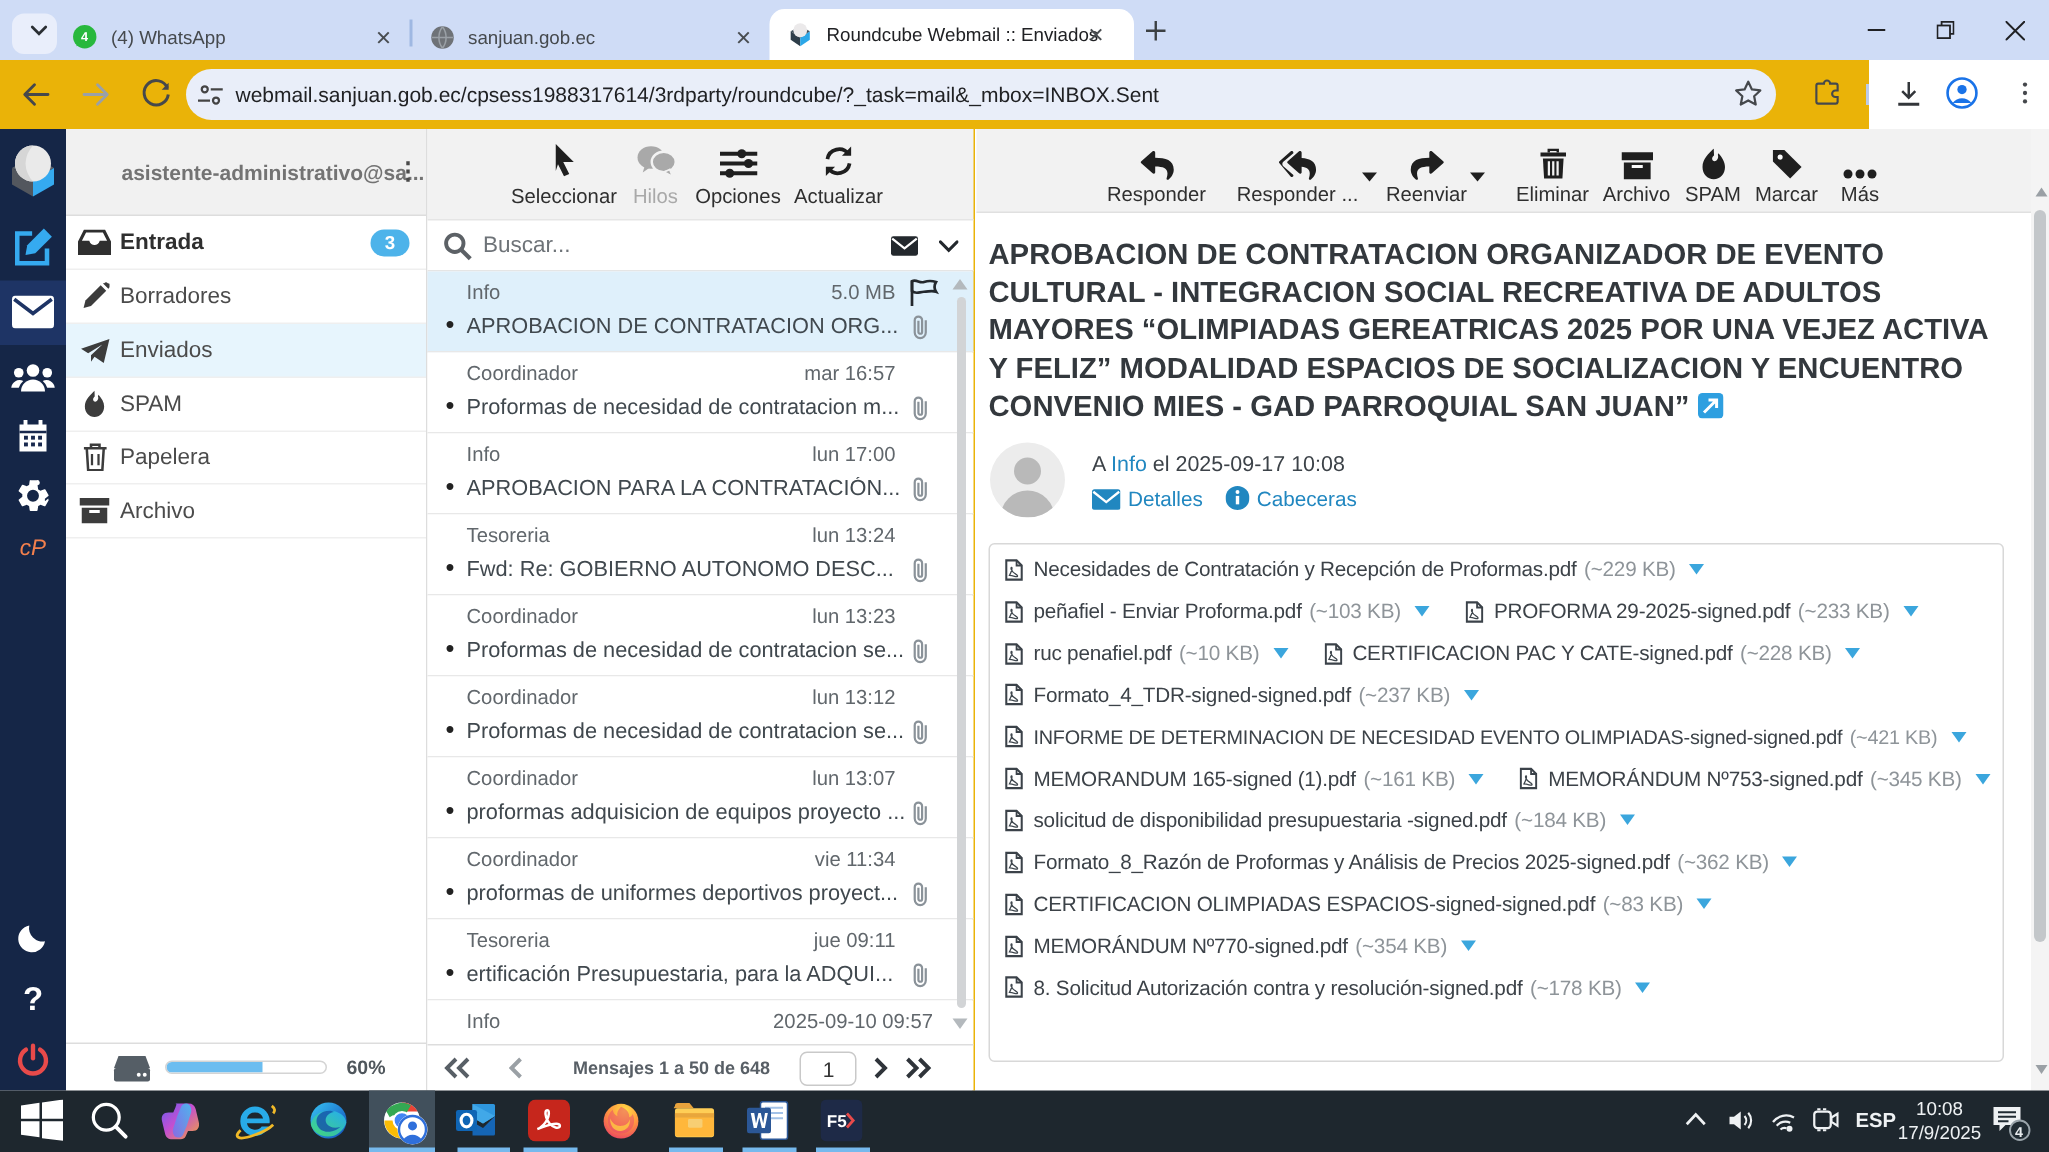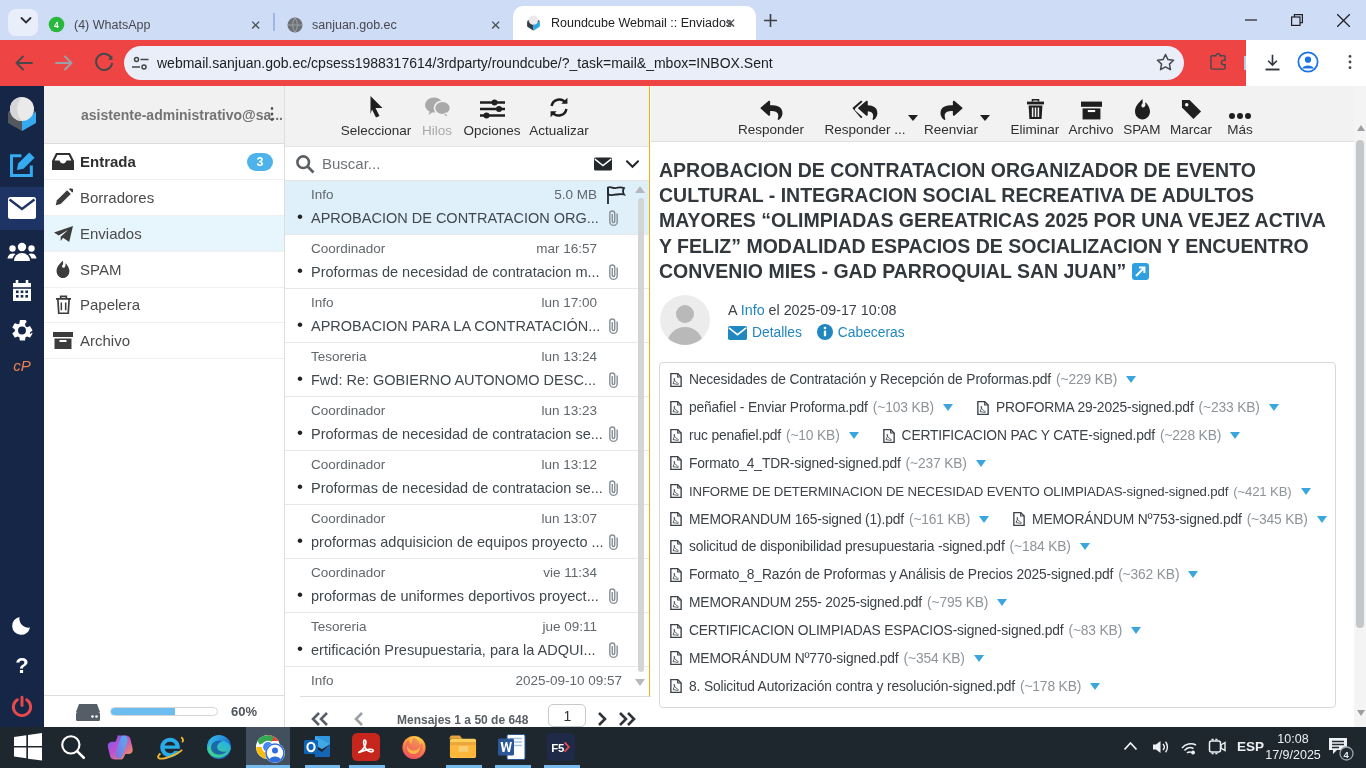--- a/index.html
+++ b/index.html
@@ -8,21 +8,21 @@
 
 #tabstrip{position:absolute;left:0;top:0;width:1366px;height:40px;background:#cfdcf6;}
 .tab{position:absolute;top:9px;height:31px;font-size:12.5px;color:#45494d;display:flex;align-items:center;}
 .tab .ttl{white-space:nowrap;overflow:hidden;display:inline-block;}
 .tabx{color:#494d51;font-size:13.5px;font-weight:400;margin-left:8px;}
 #tab3{position:absolute;left:513px;top:6px;width:243px;height:34px;background:#fff;border-radius:10px 10px 0 0;display:flex;align-items:center;font-size:12.5px;color:#202124;white-space:nowrap;}
 #tabsearch{position:absolute;left:18px;top:12px;width:16px;height:16px;color:#30343a;}
 .vsep{position:absolute;top:13px;width:2px;height:18px;background:#9fb8e2;}
 #newtab{position:absolute;left:763px;top:13px;width:15px;height:15px;color:#3c4043;}
 .winctl{position:absolute;top:0;height:40px;width:46px;display:flex;align-items:center;justify-content:center;color:#202124;}
-#toolbar{position:absolute;left:0;top:40px;width:1246px;height:46px;background:#ef4444;}
+#toolbar{position:absolute;left:0;top:40px;width:1246px;height:46px;background:#eab308;}
 .navic{position:absolute;top:10px;width:26px;height:26px;color:#46484b;}
 #urlpill{position:absolute;left:124px;top:6px;width:1060px;height:34px;background:#e9eef9;border-radius:17px;}
 #urltxt{position:absolute;left:157px;top:15px;font-size:14px;color:#202124;white-space:nowrap;}
 
 #app{position:absolute;left:0;top:86px;width:1366px;height:641px;background:#fff;}
 #navrail{position:absolute;left:0;top:0;width:44px;height:641px;background:#152647;}
 #folders{position:absolute;left:44px;top:0;width:240px;height:641px;background:#fff;}
 #listpane{position:absolute;left:284px;top:0;width:366px;height:641px;background:#fff;border-left:1px solid #ddd;border-right:2px solid #eab308;}
 #viewpane{position:absolute;left:651px;top:0;width:715px;height:641px;background:#fff;}
 
@@ -37,21 +37,21 @@
 .lbtn{position:absolute;top:5px;text-align:center;color:#2f2f2f;font-size:13.5px;}
 .lbtn .ic{height:28px;display:flex;align-items:flex-end;justify-content:center;color:#1f1f1f;}
 #searchrow{position:absolute;left:0;top:60px;width:364px;height:35px;border-top:1px solid #e5e5e5;border-bottom:1px solid #e5e5e5;background:#fff;}
 .litem{position:absolute;left:0;width:364px;height:54px;border-bottom:1px solid #e8e8e8;background:#fff;}
 .litem.sel{background:#dff0fb;}
 .l1{position:absolute;left:26px;top:6px;font-size:13.5px;color:#61676c;}
 .ld{position:absolute;right:52px;top:6px;font-size:13.5px;color:#61676c;}
 .l2{position:absolute;left:26px;top:29px;font-size:14.5px;color:#40484e;white-space:nowrap;width:312px;overflow:hidden;}
 .bull{position:absolute;left:12px;top:26px;font-size:17px;color:#222;}
 .clip{position:absolute;right:27px;top:28px;width:17px;height:18px;color:#8a9299;}
-#pager{position:absolute;left:15px;top:610px;width:364px;height:31px;border-top:1px solid #ddd;background:#fff;display:flex;align-items:flex-end;}
+#pager{position:absolute;left:0;top:610px;width:364px;height:31px;border-top:1px solid #ddd;background:#fff;display:flex;align-items:center;}
 
 #vtoolbar{position:absolute;left:0;top:0;width:715px;height:56px;background:#f2f2f2;border-bottom:1px solid #e0e0e0;}
 .vbtn{position:absolute;top:8px;text-align:center;color:#2f2f2f;font-size:13.5px;}
 .vbtn .ic{height:26px;display:flex;align-items:flex-end;justify-content:center;color:#1f1f1f;}
 #subject{position:absolute;left:8px;top:16px;width:672px;font-size:19.5px;line-height:25.2px;font-weight:700;color:#33383d;}
 #vbody{position:absolute;left:0;top:56px;width:703px;height:585px;background:#fff;}
 #vscroll{position:absolute;left:703px;top:0;width:12px;height:641px;background:#f4f4f4;}
 .arow{height:27.85px;display:flex;align-items:center;}
 .att{font-size:13.8px;letter-spacing:-0.15px;color:#3c4248;white-space:nowrap;display:inline-flex;align-items:center;}
 .att .sz{margin-left:5px;}
@@ -621,27 +621,20 @@
                 <path d="M1 1h8l4 4v11H1z" fill="none" stroke="#3b4249" stroke-width="1.6"></path>
                 <path d="M9 1v4h4" fill="none" stroke="#3b4249" stroke-width="1.4"></path>
                 <path d="M3.5 12.7c1.8-3.4 2.3-5.9 1.7-6.2-.9-.4-1 2.8 3.2 5.2 1 .5 1.6 1.4 1.2 1.8-.5.5-2.2-.3-6.1-.8z" fill="none" stroke="#3f474e" stroke-width="1"></path>
               </svg>Formato_8_Razón de Proformas y Análisis de Precios 2025-signed.pdf<span class="sz">(~362 KB)</span><span class="dar"></span></span>
 </div>
 <div class="arow">
 <span class="att"><svg class="pdfic" width="12" height="16" viewBox="0 0 14 17">
                 <path d="M1 1h8l4 4v11H1z" fill="none" stroke="#3b4249" stroke-width="1.6"></path>
                 <path d="M9 1v4h4" fill="none" stroke="#3b4249" stroke-width="1.4"></path>
                 <path d="M3.5 12.7c1.8-3.4 2.3-5.9 1.7-6.2-.9-.4-1 2.8 3.2 5.2 1 .5 1.6 1.4 1.2 1.8-.5.5-2.2-.3-6.1-.8z" fill="none" stroke="#3f474e" stroke-width="1"></path>
-              </svg>MEMORANDUM 255- 2025-signed.pdf<span class="sz">(~795 KB)</span><span class="dar"></span></span>
-</div>
-<div class="arow">
-<span class="att"><svg class="pdfic" width="12" height="16" viewBox="0 0 14 17">
-                <path d="M1 1h8l4 4v11H1z" fill="none" stroke="#3b4249" stroke-width="1.6"></path>
-                <path d="M9 1v4h4" fill="none" stroke="#3b4249" stroke-width="1.4"></path>
-                <path d="M3.5 12.7c1.8-3.4 2.3-5.9 1.7-6.2-.9-.4-1 2.8 3.2 5.2 1 .5 1.6 1.4 1.2 1.8-.5.5-2.2-.3-6.1-.8z" fill="none" stroke="#3f474e" stroke-width="1"></path>
               </svg>CERTIFICACION OLIMPIADAS ESPACIOS-signed-signed.pdf<span class="sz">(~83 KB)</span><span class="dar"></span></span>
 </div>
 <div class="arow">
 <span class="att"><svg class="pdfic" width="12" height="16" viewBox="0 0 14 17">
                 <path d="M1 1h8l4 4v11H1z" fill="none" stroke="#3b4249" stroke-width="1.6"></path>
                 <path d="M9 1v4h4" fill="none" stroke="#3b4249" stroke-width="1.4"></path>
                 <path d="M3.5 12.7c1.8-3.4 2.3-5.9 1.7-6.2-.9-.4-1 2.8 3.2 5.2 1 .5 1.6 1.4 1.2 1.8-.5.5-2.2-.3-6.1-.8z" fill="none" stroke="#3f474e" stroke-width="1"></path>
               </svg>MEMORÁNDUM Nº770-signed.pdf<span class="sz">(~354 KB)</span><span class="dar"></span></span>
 </div>
 <div class="arow">

